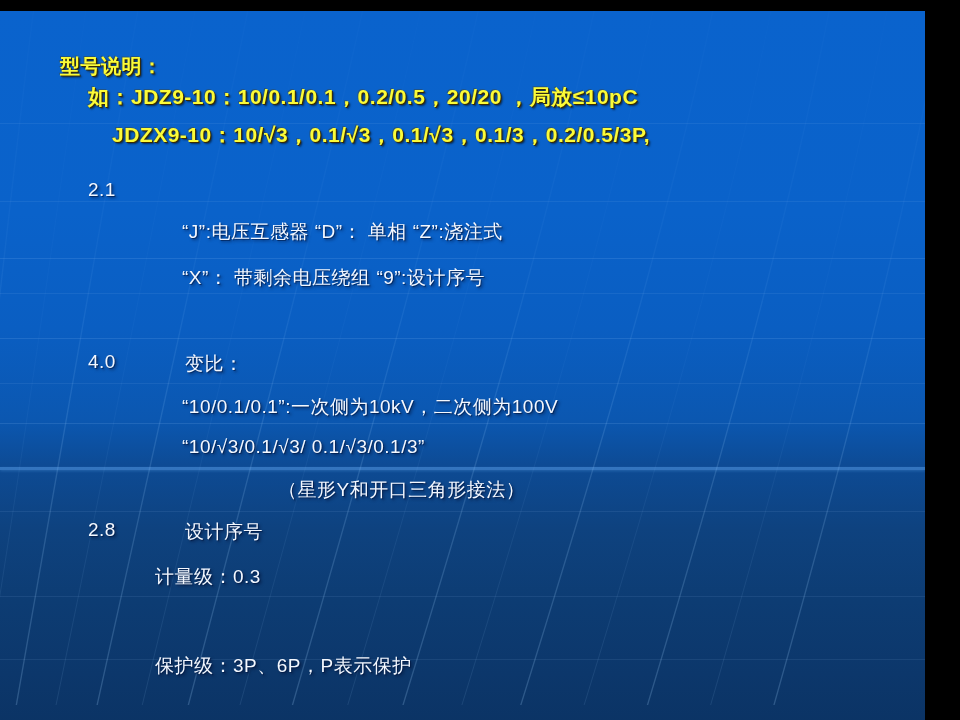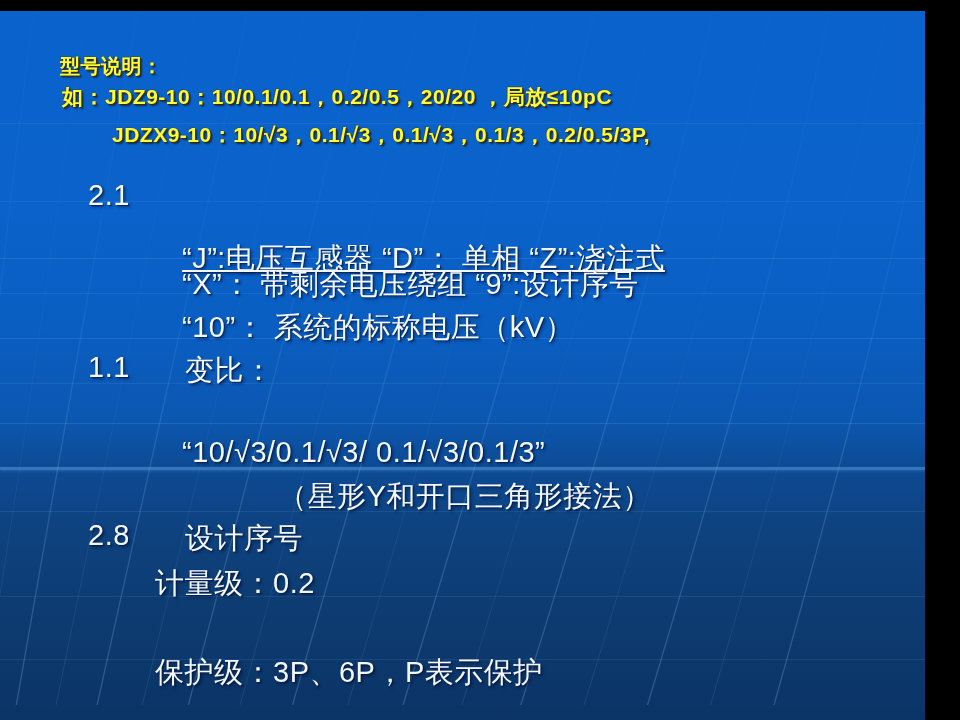--- a/index.html
+++ b/index.html
@@ -74,21 +74,21 @@
       -1px -1px 0 rgba(80,60,0,0.35);
   }
   .white {
     color: #f4f8ff;
     text-shadow:
       1px 1px 0 rgba(0,20,60,0.55),
       2px 2px 3px rgba(0,10,40,0.55);
   }
   .t-title { font-size: 20px; }
   .t-sub   { font-size: 21px; }
-  .t-body  { font-size: 29px; }
+  .t-body  { font-size: 19px; }
 </style>
 </head>
 <body>
 
 <div id="slide">
 
   <div class="bg-base"></div>
 
   <svg class="bg-globe" viewBox="0 0 960 720" preserveAspectRatio="none">
     <defs>
@@ -138,37 +138,37 @@
     <div class="band strong" style="top:456px"></div>
     <div class="band soft" style="top:500px"></div>
     <div class="band soft" style="top:585px"></div>
     <div class="band soft" style="top:648px"></div>
   </div>
 
   <div class="content">
 
     <div class="line yellow t-title" style="left:60px; top:42px;">型号说明：</div>
 
-    <div class="line yellow t-sub" style="left:62px; top:72px;text-align:center;">如：JDZ9-10：10/0.1/0.1，0.2/0.5，20/20 ，局放≤10pC</div>
+    <div class="line yellow t-sub" style="left:88px; top:72px;text-align:center;">如：JDZ9-10：10/0.1/0.1，0.2/0.5，20/20 ，局放≤10pC</div>
 
     <div class="line yellow t-sub" style="left:112px; top:110px;text-align:center;">JDZX9-10：10/√3，0.1/√3，0.1/√3，0.1/3，0.2/0.5/3P,</div>
 
 
     <div class="line white t-body" style="left:88px; top:168px;">2.1</div>
 
-    <div class="line white t-body" style="left:182px; top:228px;text-decoration:underline;">“J”:电压互感器    “D”： 单相    “Z”:浇注式</div>
+    <div class="line white t-body" style="left:182px; top:208px;">“J”:电压互感器    “D”： 单相    “Z”:浇注式</div>
     <div class="line white t-body" style="left:182px; top:254px;">“X”： 带剩余电压绕组        “9”:设计序号</div>
-    <div class="line white t-body" style="left:182px; top:297px;">“10”： 系统的标称电压（kV）</div>
 
-    <div class="line white t-body" style="left:88px; top:340px;">1.1</div>
+    <div class="line white t-body" style="left:88px; top:340px;">4.0</div>
     <div class="line white t-body" style="left:185px; top:340px;">变比：</div>
 
+    <div class="line white t-body" style="left:182px; top:383px;">“10/0.1/0.1”:一次侧为10kV，二次侧为100V</div>
     <div class="line white t-body" style="left:182px; top:425px;">“10/√3/0.1/√3/ 0.1/√3/0.1/3”</div>
     <div class="line white t-body" style="left:278px; top:466px;">（星形Y和开口三角形接法）</div>
 
     <div class="line white t-body" style="left:88px; top:508px;">2.8</div>
     <div class="line white t-body" style="left:185px; top:508px;">设计序号</div>
 
-    <div class="line white t-body" style="left:155px; top:553px;">计量级：0.2</div>
+    <div class="line white t-body" style="left:155px; top:553px;">计量级：0.3</div>
     <div class="line white t-body" style="left:155px; top:642px;">保护级：3P、6P，P表示保护</div>
 
   </div>
 </div>
 
 </body></html>

